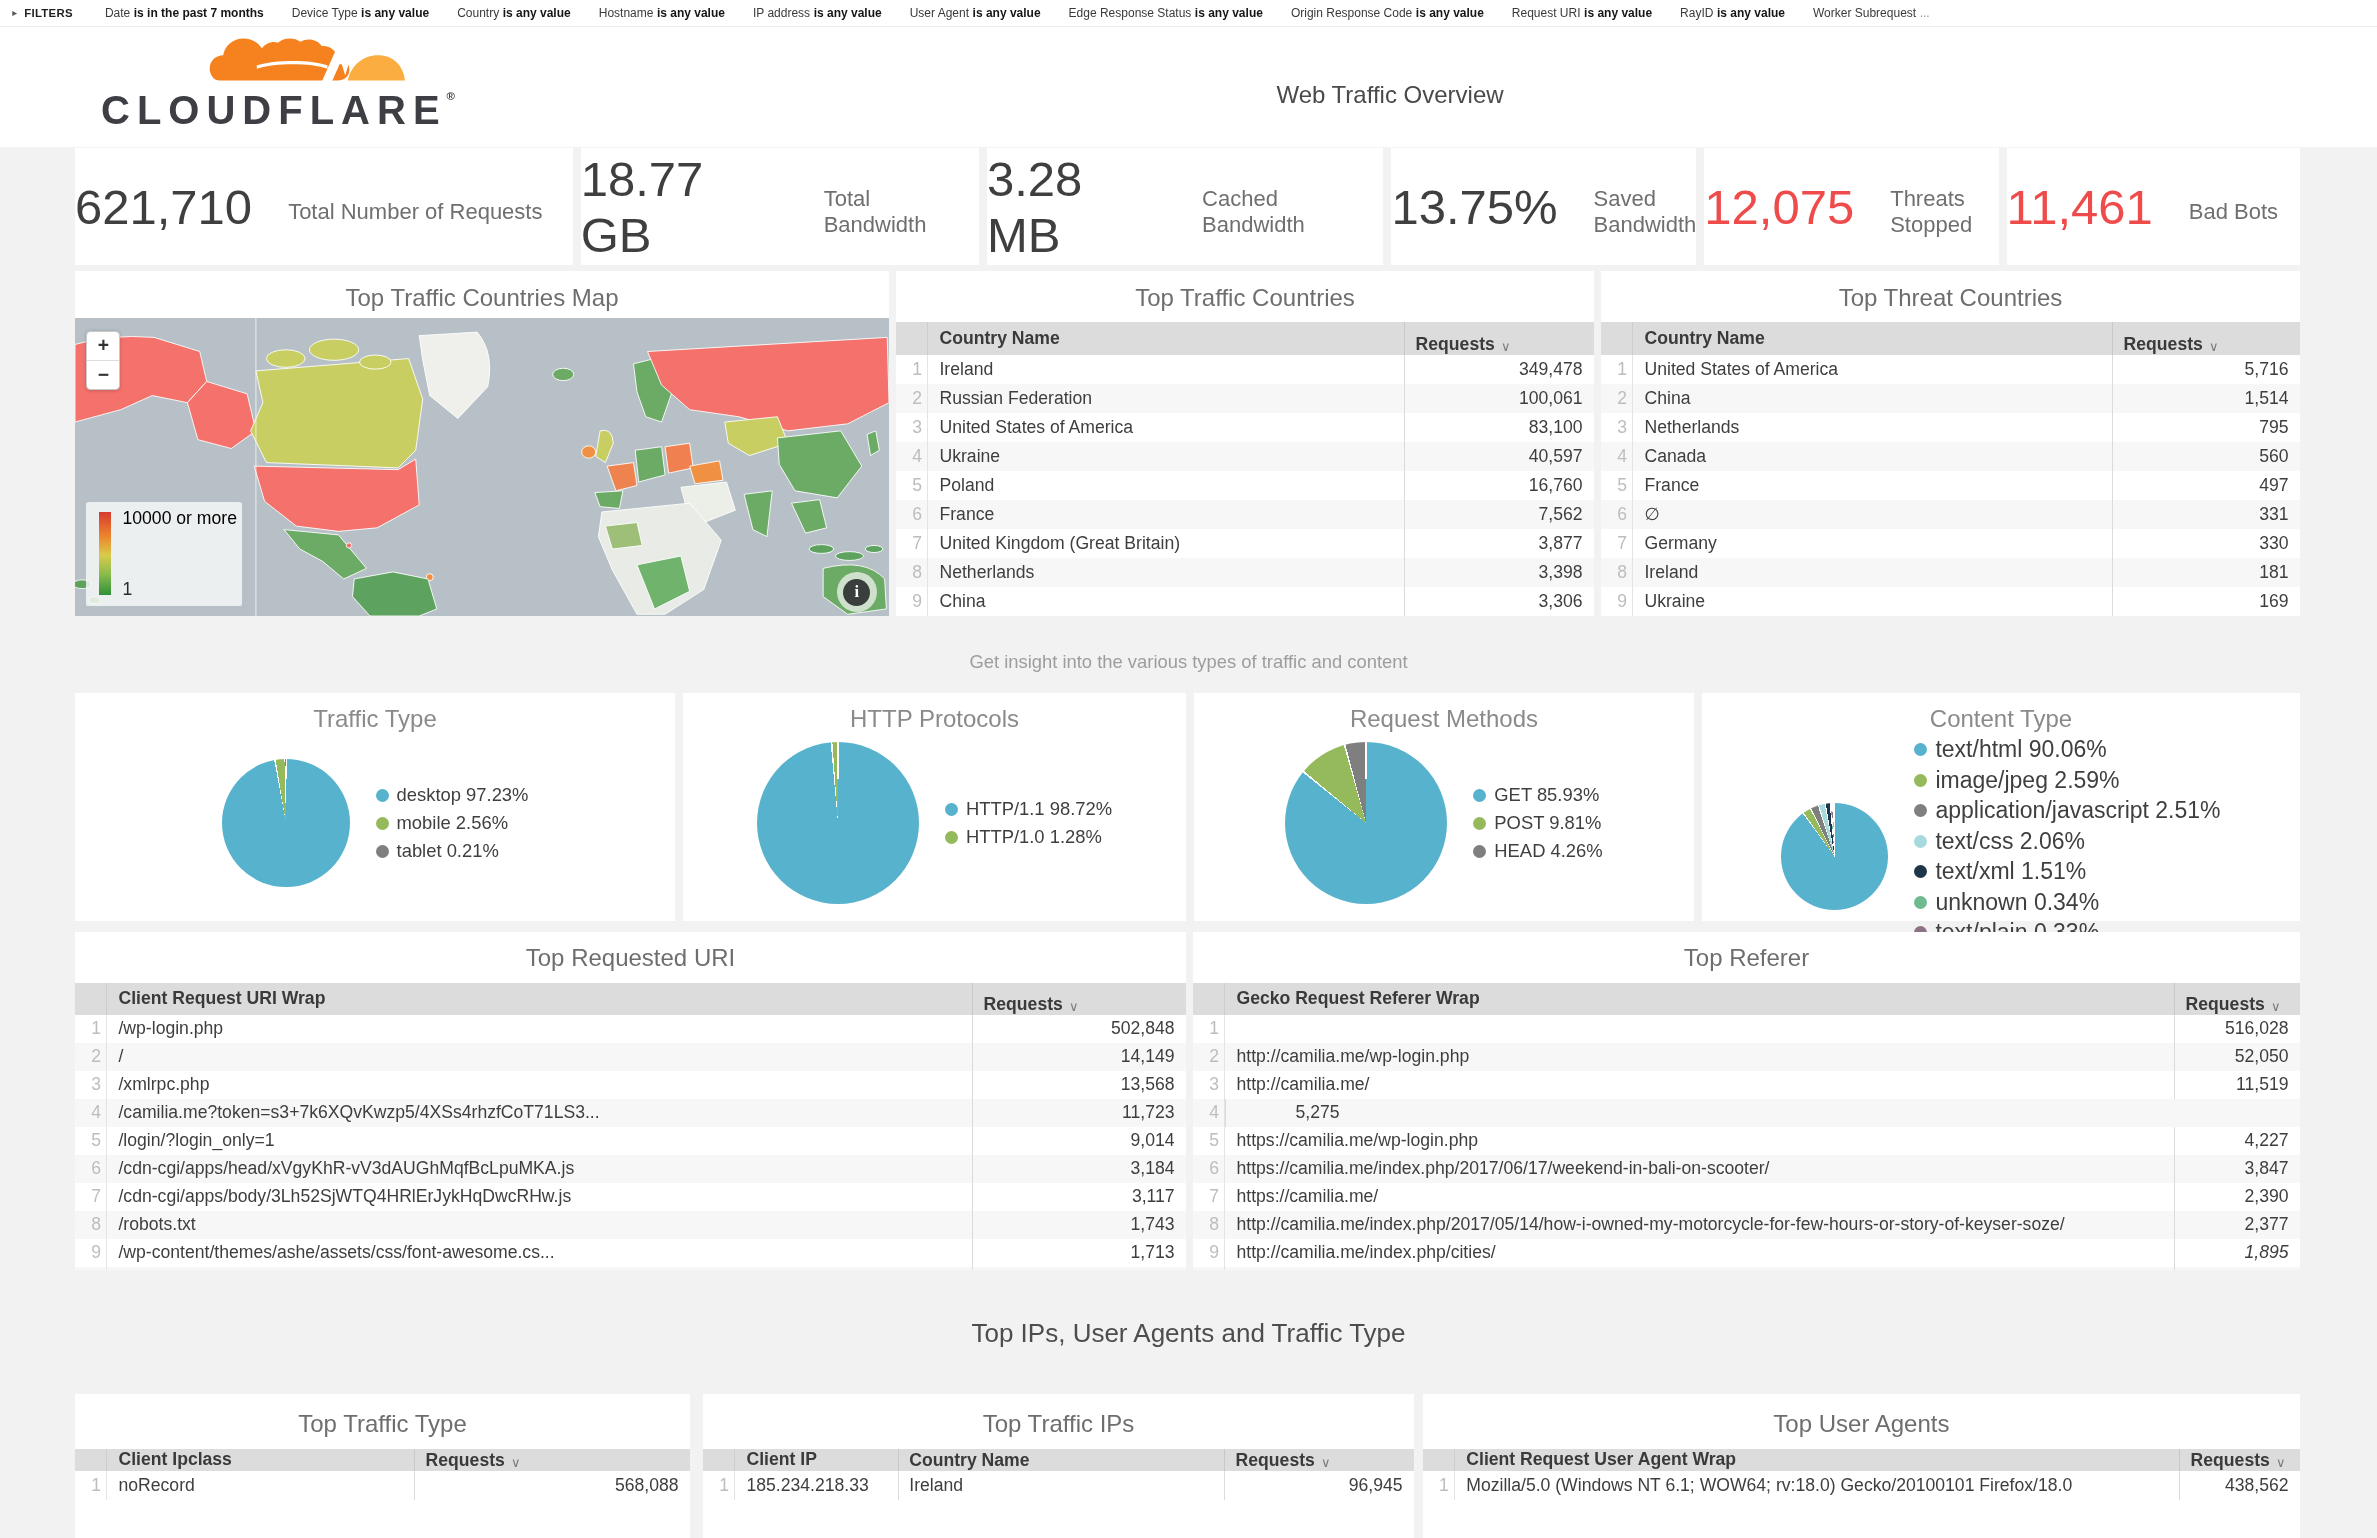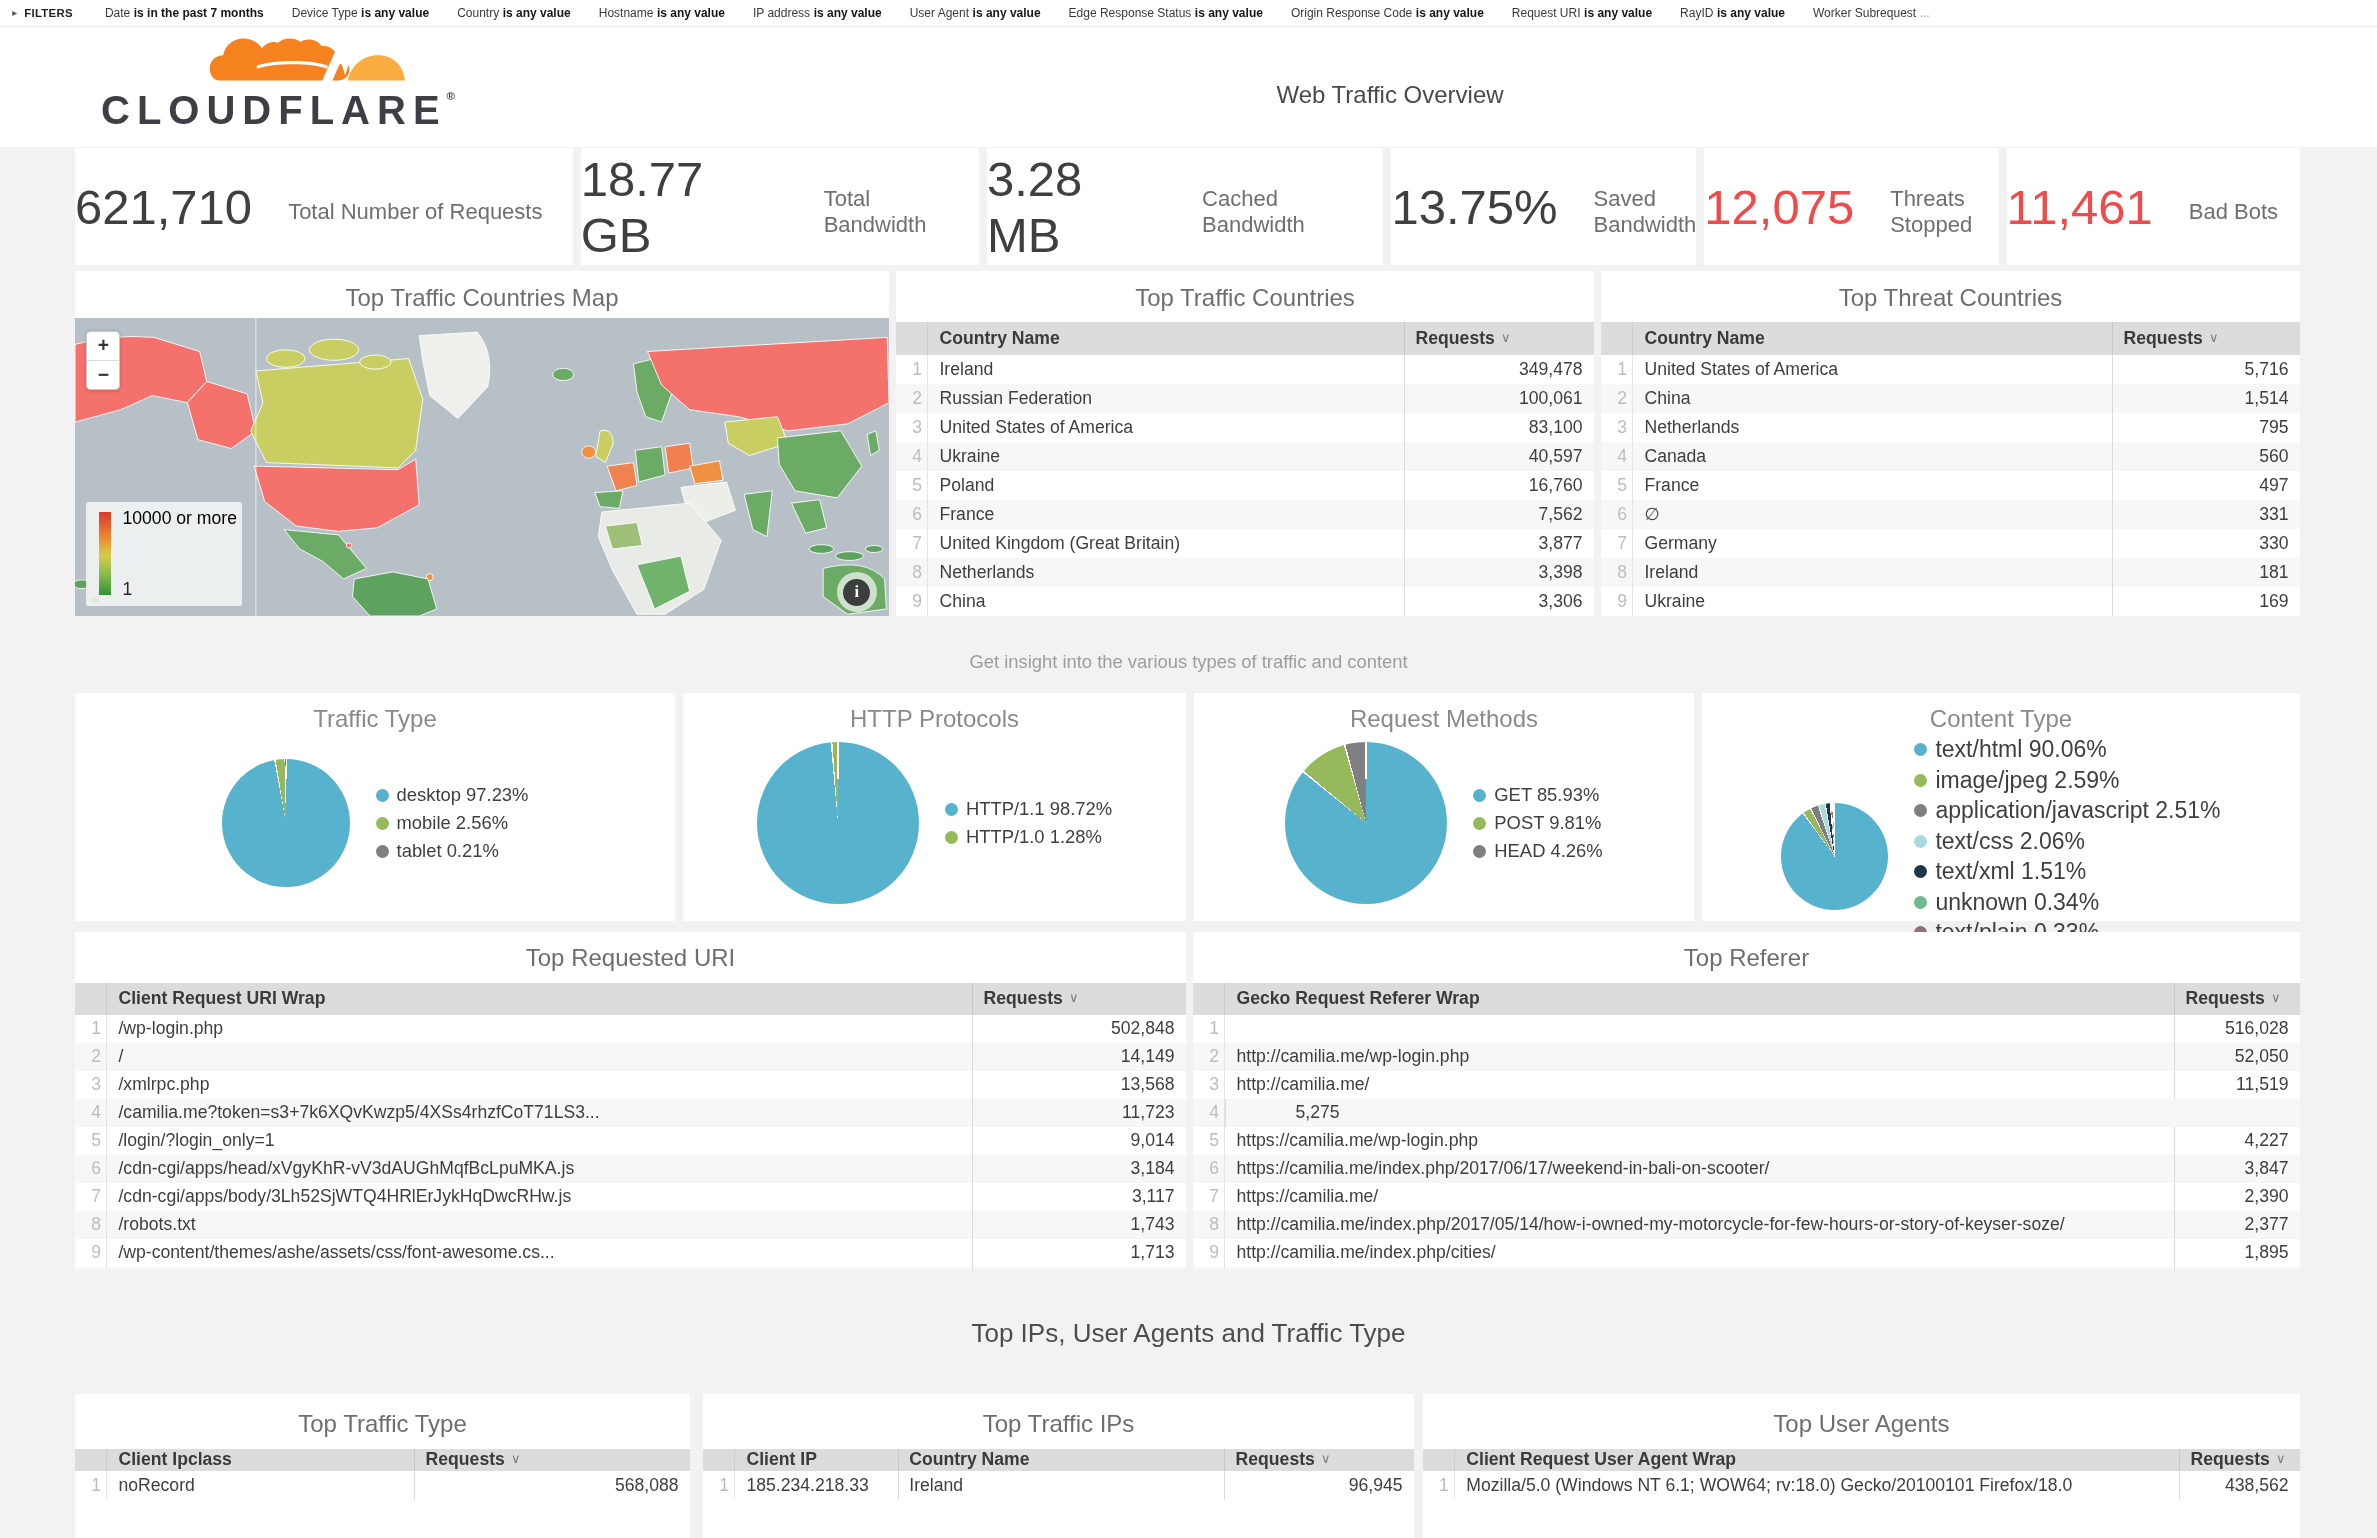--- a/index.html
+++ b/index.html
@@ -63,21 +63,21 @@
   .dtable{margin-top:10.5px;overflow:hidden;flex:1;font-size:17.6px;}
   .t-head{display:flex;background:#dcdcdc;height:33px;align-items:stretch;font-weight:bold;color:#3a3a3a;}
   .t-row{display:flex;height:29px;align-items:stretch;background:#fff;color:#3e3e3e;}
   .t-row.alt{background:#f7f7f7;}
   .t-idx{width:26px;flex:none;display:flex;align-items:center;justify-content:flex-end;
     padding-right:6.1px;color:#bdbdbd;font-weight:normal;box-shadow:inset -0.9px 0 0 #e2e2e2;}
   .t-head .t-idx{box-shadow:inset -0.9px 0 0 #cdcdcd;}
   .t-cell,.t-hcell{padding:0 11.4px;flex:1;display:flex;align-items:center;white-space:nowrap;overflow:hidden;min-width:0;}
   .t-cell.right{justify-content:flex-end;}
   .div-left{box-shadow:inset 0.9px 0 0 #d8d8d8;}
-  .t-head .div-left{box-shadow:inset 0.9px 0 0 #c6c6c6;}
+  .t-head .div-left{box-shadow:inset 0.9px 0 0 #c6c6c6;align-items:flex-end;}
   .sort{color:#7a7a7a;font-weight:normal;font-size:13px;margin-left:6.1px;position:relative;top:-0.9px;}
   .compact .t-head{height:32px;}
   .compact .t-row{height:28px;}
   
   .section-head{margin-top:35px;text-align:center;}
   .section-head h2{margin:0;font-size:26px;font-weight:400;color:#4d4d4d;}
   .section-head p{margin:8.8px 0 0;font-size:18.4px;color:#9d9d9d;}
   
   .pie-row{margin-top:19.3px;height:228px;gap:8px;}
   .pie-panel{display:flex;flex-direction:column;flex:none;}
@@ -609,21 +609,21 @@
           <div class="t-cell right div-left" style="width: 103px; flex: 0 0 auto;">2,390</div>
         </div>
         <div class="t-row alt">
           <div class="t-idx">8</div>
           <div class="t-cell">http://camilia.me/index.php/2017/05/14/how-i-owned-my-motorcycle-for-few-hours-or-story-of-keyser-soze/</div>
           <div class="t-cell right div-left" style="width: 103px; flex: 0 0 auto;">2,377</div>
         </div>
         <div class="t-row">
           <div class="t-idx">9</div>
           <div class="t-cell">http://camilia.me/index.php/cities/</div>
-          <div class="t-cell right div-left" style="width: 103px; flex: 0 0 auto;">1,895</div>
+          <div class="t-cell right div-left" style="width: 103px; flex: 0 0 auto; font-style: italic;">1,895</div>
         </div>
         <div class="t-row alt">
           <div class="t-idx">10</div>
           <div class="t-cell">http://camilia.me/index.php/about/</div>
           <div class="t-cell right div-left" style="width: 103px; flex: 0 0 auto;">1,473</div>
         </div>
       </div>
   </div>
 </section>
 

